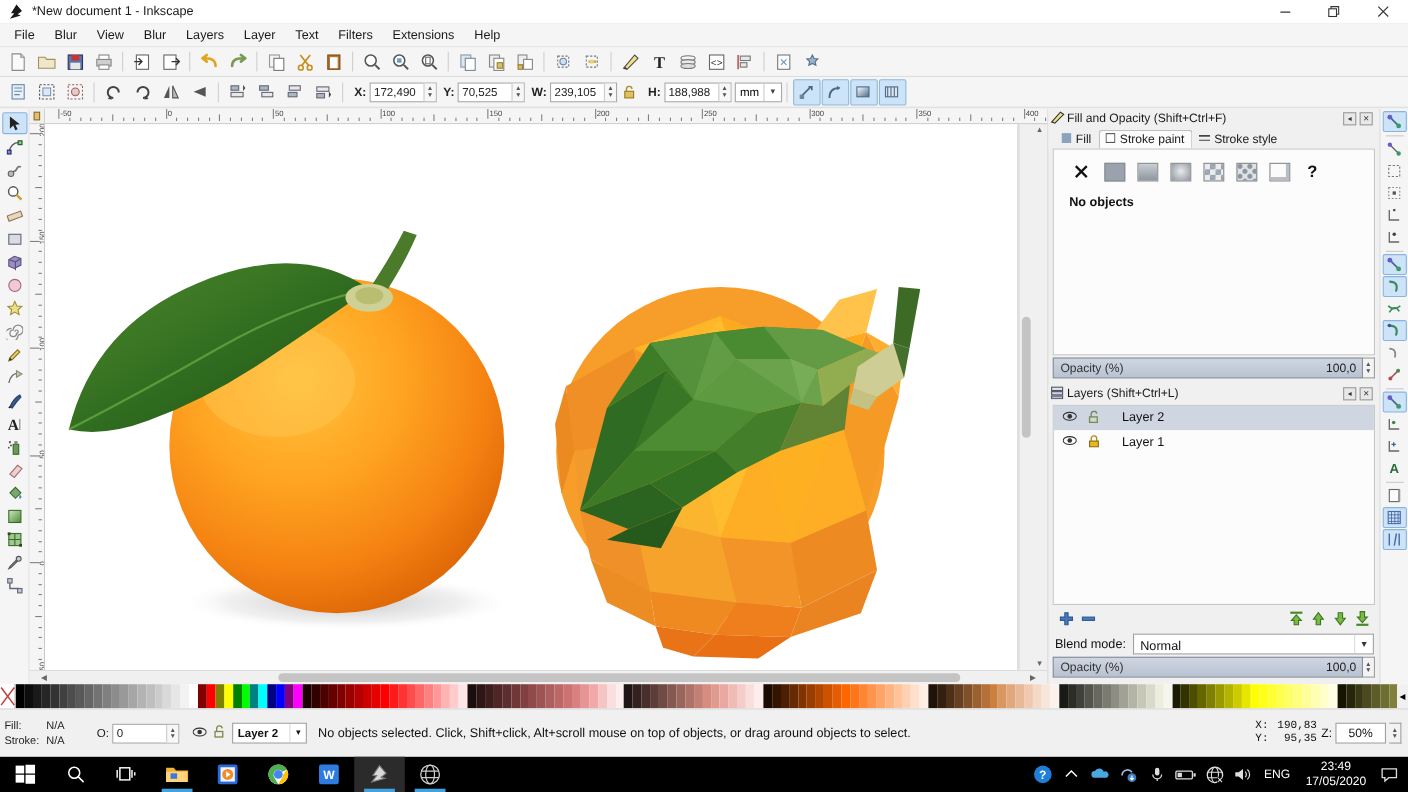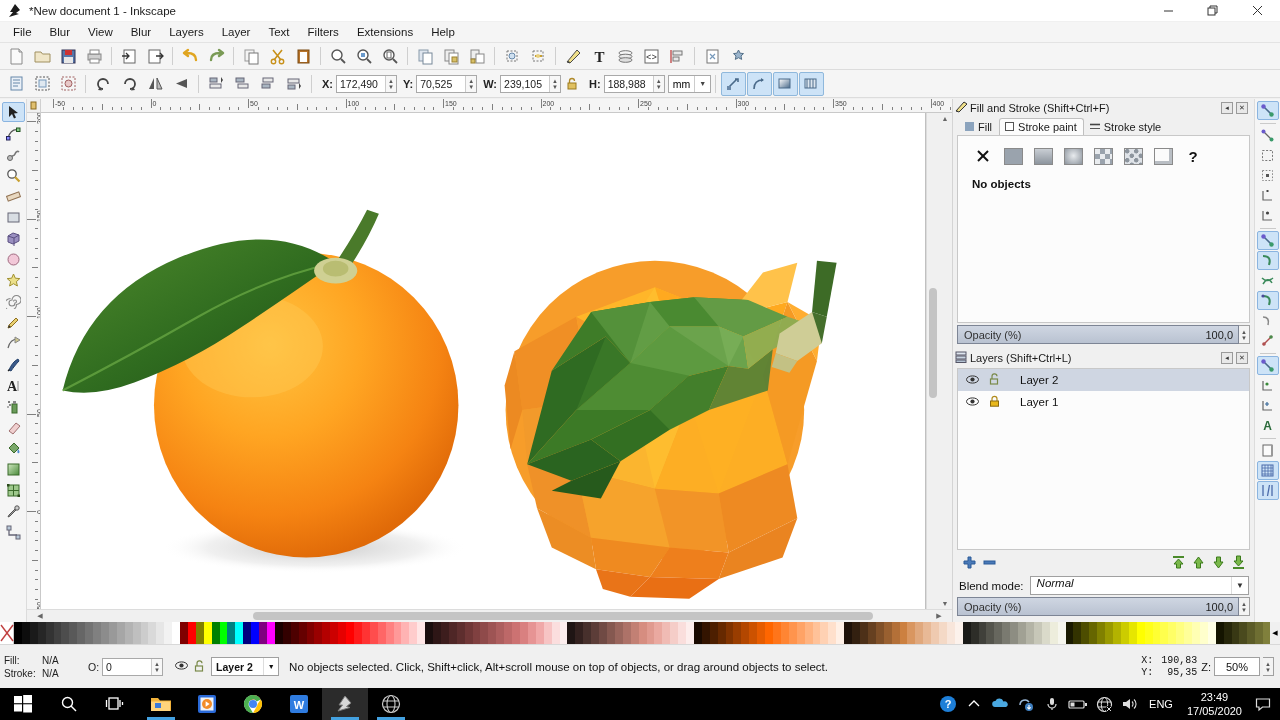--- a/index.html
+++ b/index.html
@@ -164,21 +164,21 @@
   .layers-list { background: #fcfcfc; border: 1px solid #c8c8c8; margin: 2px 4px 0 4px; flex: 1; }
   .layer-row { display: flex; align-items: center; height: 22px; padding-left: 8px; gap: 10px; }
   .layer-row.selected { background: #cfd6e2; }
   .layer-name { font-size: 11.5px; color: #111; margin-left: 10px; }
   .layer-tools { display: flex; align-items: center; height: 24px; padding: 0 6px; }
   .lt-btn { width: 20px; height: 20px; display: flex; align-items: center; justify-content: center; }
   .blend-row { display: flex; align-items: center; padding: 2px 5px 0 6px; gap: 6px; }
   .blend-label { font-size: 11.5px; color: #111; }
   .combo {
     flex: 1; height: 19px; border: 1px solid #a0a0a0; background: #fff; display: flex;
-    align-items: flex-start; font-size: 11.5px; color: #111; font-style: italic;
+    align-items: flex-end; font-size: 11.5px; color: #111;
   }
   .combo span { padding-left: 6px; }
   .combo .caret {
     margin-left: auto; width: 17px; height: 17px; display: flex; align-items: center;
     justify-content: center; font-size: 8px; color: #333; border-left: 1px solid #ddd;
   }
 
   
   .snapbar {
     width: 26px; background: #f5f5f5; border-left: 1px solid #dcdcdc; display: flex;
@@ -1038,21 +1038,21 @@
 
   <div class="dock">
 
     <div class="panel-title">
       <span>
         <svg width="13" height="13" viewBox="0 0 13 13">
             <path d="M1 11 L9 2 L12 4 L4 12 Z" fill="#f0e08a" stroke="#333"></path>
             <path d="M1 11 L2.5 10.5 L3.2 12 Z" fill="#333"></path>
           </svg>
       </span>
-      <span class="ptxt">Fill and Stroke (Shift+Ctrl+F)</span>
+      <span class="ptxt">Fill and Opacity (Shift+Ctrl+F)</span>
       <div class="panel-btns">
         <div class="pbtn">◂</div>
         <div class="pbtn">✕</div>
       </div>
     </div>
 
     <div class="fs-tabs">
       <div class="fs-tab">
         <span><svg width="9" height="9" viewBox="0 0 9 9">
               <rect width="9" height="9" fill="#8ba3bd"></rect>

